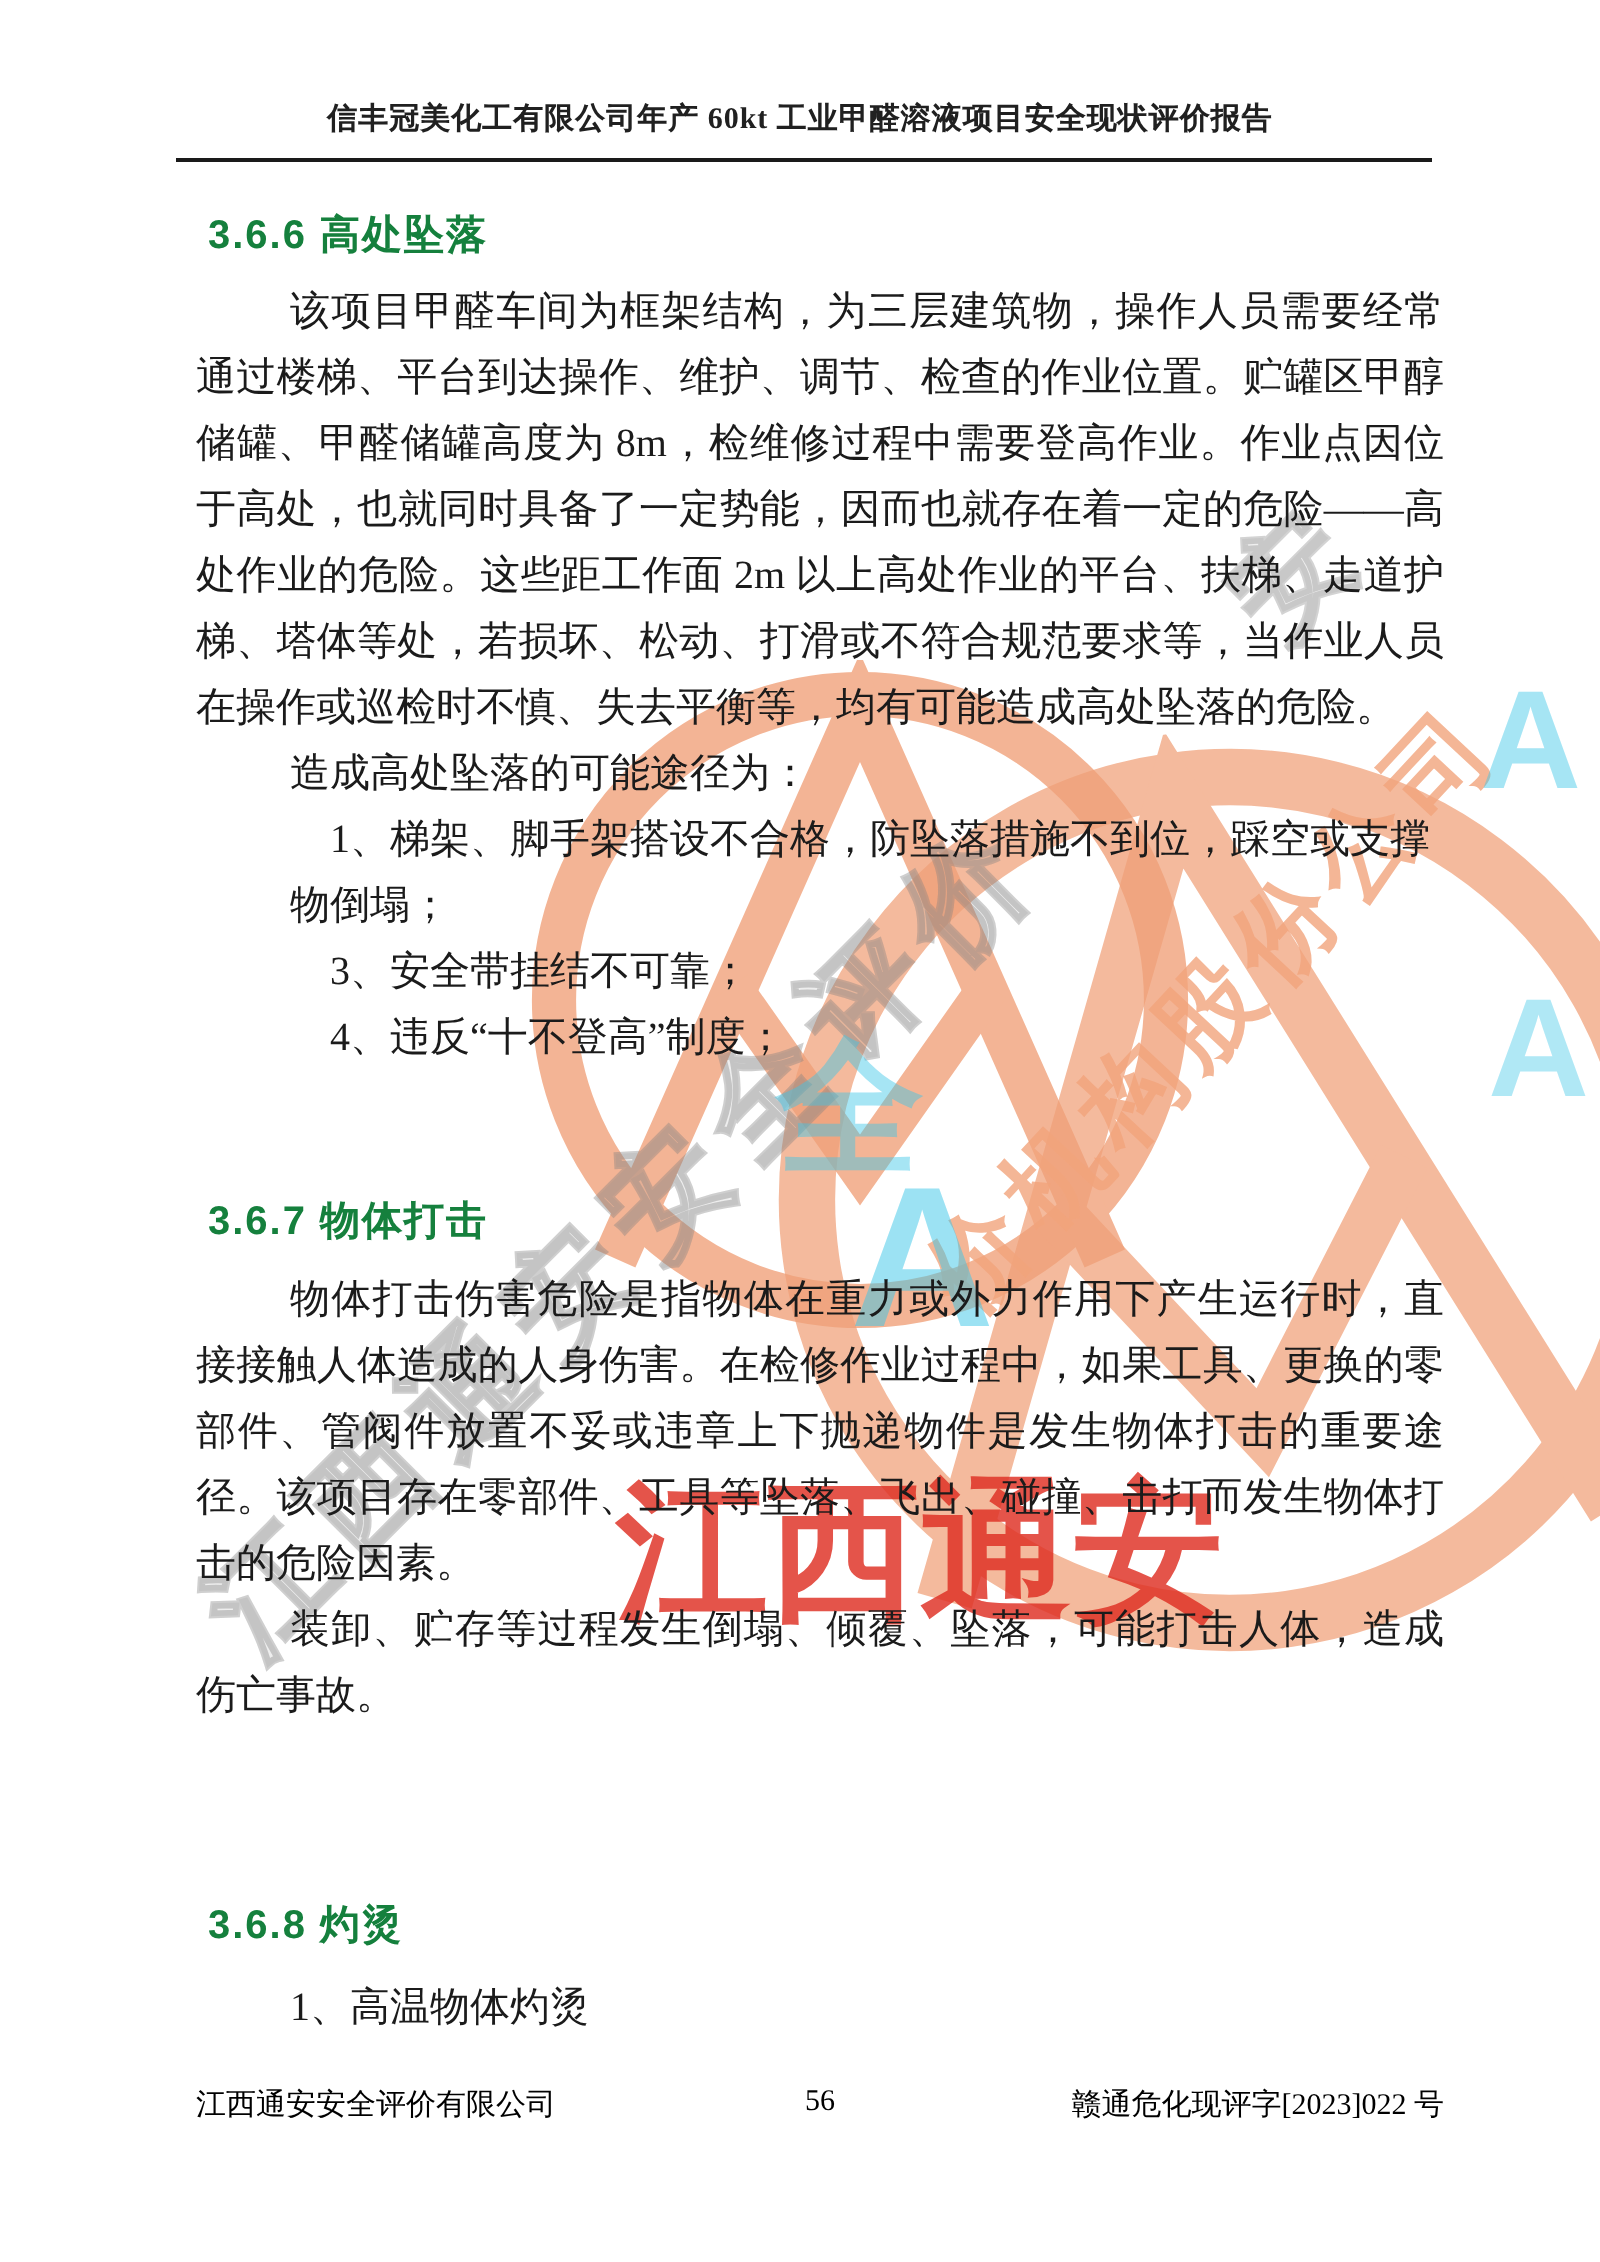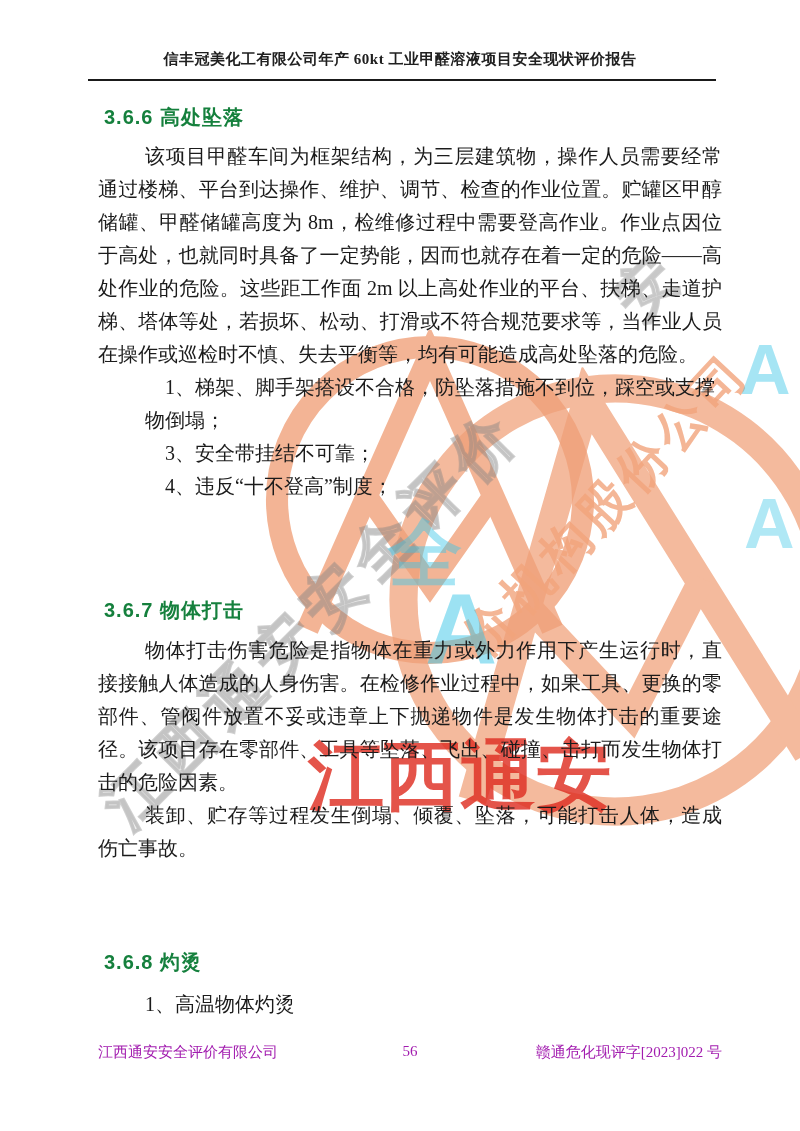--- a/index.html
+++ b/index.html
@@ -54,21 +54,21 @@
     font-family:"Liberation Sans","DejaVu Sans",sans-serif;
     font-size:20px;font-weight:bold;letter-spacing:1px;color:#15803d;
   }
   .h-366{top:104px;} .h-367{top:597px;} .h-368{top:949px;}
   .body-block{position:absolute;left:98px;width:624px;font-size:20px;line-height:33px;color:#1b1b1b;}
   .b-366{top:140px;} .b-367{top:634px;} .b-368{top:988px;}
   .body-block p{margin:0;text-align:justify;text-indent:2.35em;}
   .body-block p.li{text-indent:1em;text-align:left;margin-left:47px;}
   .doc-footer{
     position:absolute;top:1043px;left:98px;width:624px;display:flex;
-    justify-content:space-between;align-items:baseline;font-size:15px;color:#a21caf;
+    justify-content:space-between;align-items:baseline;font-size:15px;color:#000000;
   }
   .doc-footer .pageno{position:absolute;left:50%;transform:translateX(-50%);}
 </style>
 </head>
 <body>
 
 <div class="page">
 
   <div class="wm-layer">
 
@@ -99,20 +99,21 @@
   </div>
 
   <div class="content">
 
     <div class="doc-header">信丰冠美化工有限公司年产 60kt 工业甲醛溶液项目安全现状评价报告</div>
     <div class="header-rule"></div>
 
     <h2 class="sec h-366">3.6.6 高处坠落</h2>
     <div class="body-block b-366">
       <p>该项目甲醛车间为框架结构，为三层建筑物，操作人员需要经常通过楼梯、平台到达操作、维护、调节、检查的作业位置。贮罐区甲醇储罐、甲醛储罐高度为 8m，检维修过程中需要登高作业。作业点因位于高处，也就同时具备了一定势能，因而也就存在着一定的危险——高处作业的危险。这些距工作面 2m 以上高处作业的平台、扶梯、走道护梯、塔体等处，若损坏、松动、打滑或不符合规范要求等，当作业人员在操作或巡检时不慎、失去平衡等，均有可能造成高处坠落的危险。</p>
+      <p>造成高处坠落的可能途径为：</p>
       <p class="li">1、梯架、脚手架搭设不合格，防坠落措施不到位，踩空或支撑物倒塌；</p>
       <p class="li">3、安全带挂结不可靠；</p>
       <p class="li">4、违反“十不登高”制度；</p>
     </div>
 
     <h2 class="sec h-367">3.6.7 物体打击</h2>
     <div class="body-block b-367">
       <p>物体打击伤害危险是指物体在重力或外力作用下产生运行时，直接接触人体造成的人身伤害。在检修作业过程中，如果工具、更换的零部件、管阀件放置不妥或违章上下抛递物件是发生物体打击的重要途径。该项目存在零部件、工具等坠落、飞出、碰撞、击打而发生物体打击的危险因素。</p>
       <p>装卸、贮存等过程发生倒塌、倾覆、坠落，可能打击人体，造成伤亡事故。</p>
     </div>

